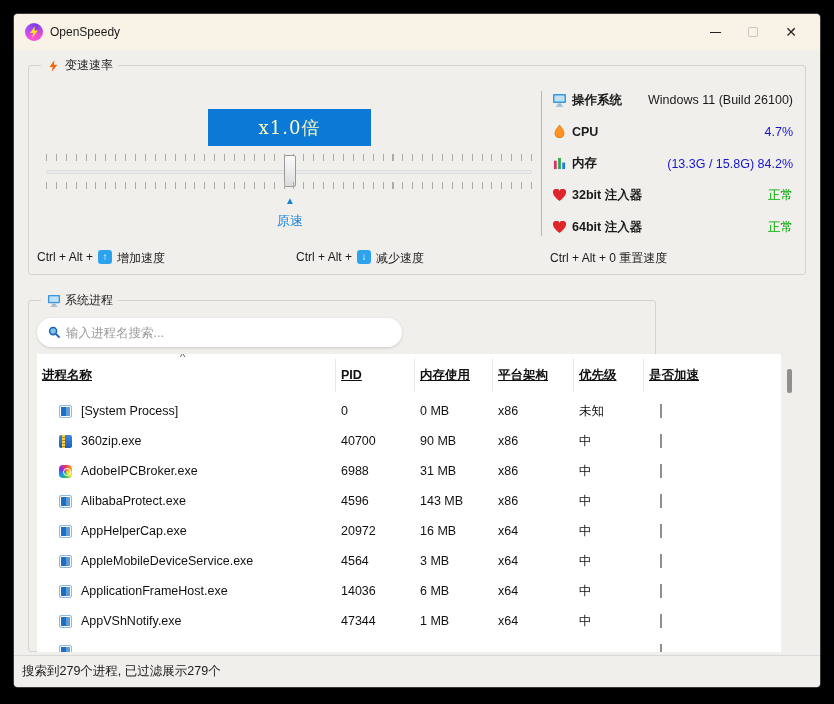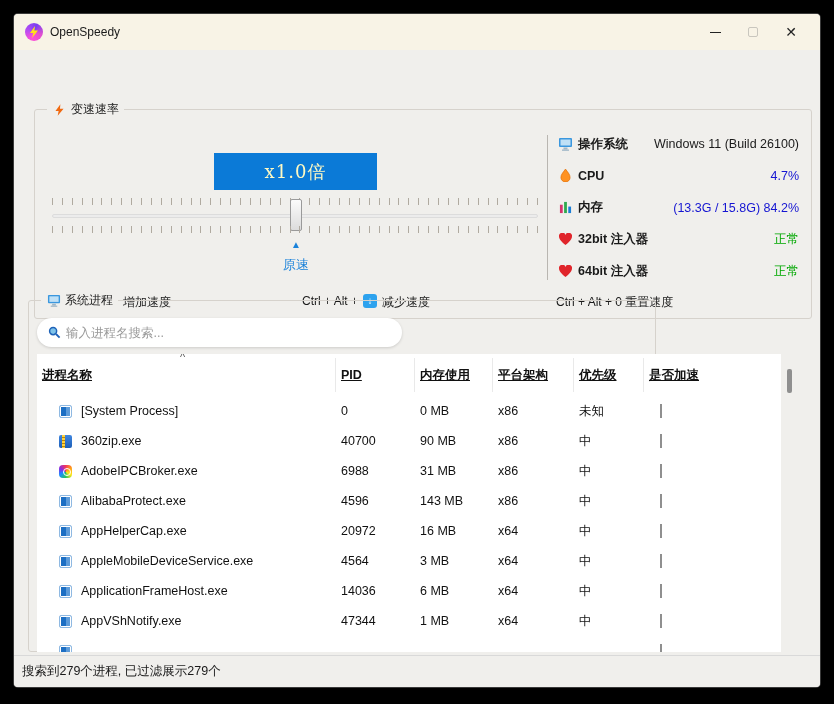--- a/index.html
+++ b/index.html
@@ -15,21 +15,21 @@
   .title-text { position:absolute; left:36px; top:11px; font-size:12px; color:#1a1a1a; }
   .win-controls { position:absolute; right:10px; top:0; height:36px; display:flex; }
   .win-btn { width:38px; height:36px; display:flex; align-items:center; justify-content:center; color:#222; font-size:13px; }
   .min-glyph { display:block; width:11px; height:0; border-top:1.6px solid #222; }
   .max-glyph { display:block; width:10px; height:10px; border:1.4px solid #c9c6be; border-radius:2px; }
   .close-glyph { font-size:14px; color:#222; }
 
   
   .groupbox { position:absolute; border:1px solid #d6d2cc; border-radius:3px; }
   .groupbox-title { position:absolute; top:-9px; left:12px; background:#f0efec; padding:0 5px; display:flex; align-items:center; gap:4px; font-size:12px; color:#1a1a1a; height:17px; }
-  #speed-group { left:20px; top:51px; width:778px; height:210px;margin-top:44px; }
+  #speed-group { left:14px; top:51px; width:778px; height:210px; }
   #process-group { left:14px; top:286px; width:628px; height:352px; }
 
   
   .speed-display { position:absolute; left:179px; top:43px; width:163px; height:37px; background:#0b7ad7; color:#fef9c3; display:flex; align-items:center; justify-content:center; font-family:"DejaVu Serif","Liberation Serif",serif; font-size:18px; letter-spacing:1px; }
   .ticks { position:absolute; left:17px; width:486px; height:7px; background:repeating-linear-gradient(to right,#b0aaa0 0,#b0aaa0 1px,transparent 1px,transparent 9.9px); }
   .ticks-top { top:88px; }
   .ticks-bottom { top:116px; }
   .slider-track { position:absolute; left:17px; top:104px; width:486px; height:4px; background:#ececec; border:1px solid #dcdcdc; border-radius:2px; }
   .slider-handle { position:absolute; left:255px; top:89px; width:12px; height:32px; background:linear-gradient(#fbfbfb,#dcdcdc); border:1px solid #9a9a9a; border-radius:2px; }
   .origin-arrow { position:absolute; left:247px; top:129px; width:28px; text-align:center; color:#1a82da; font-size:10px; }

